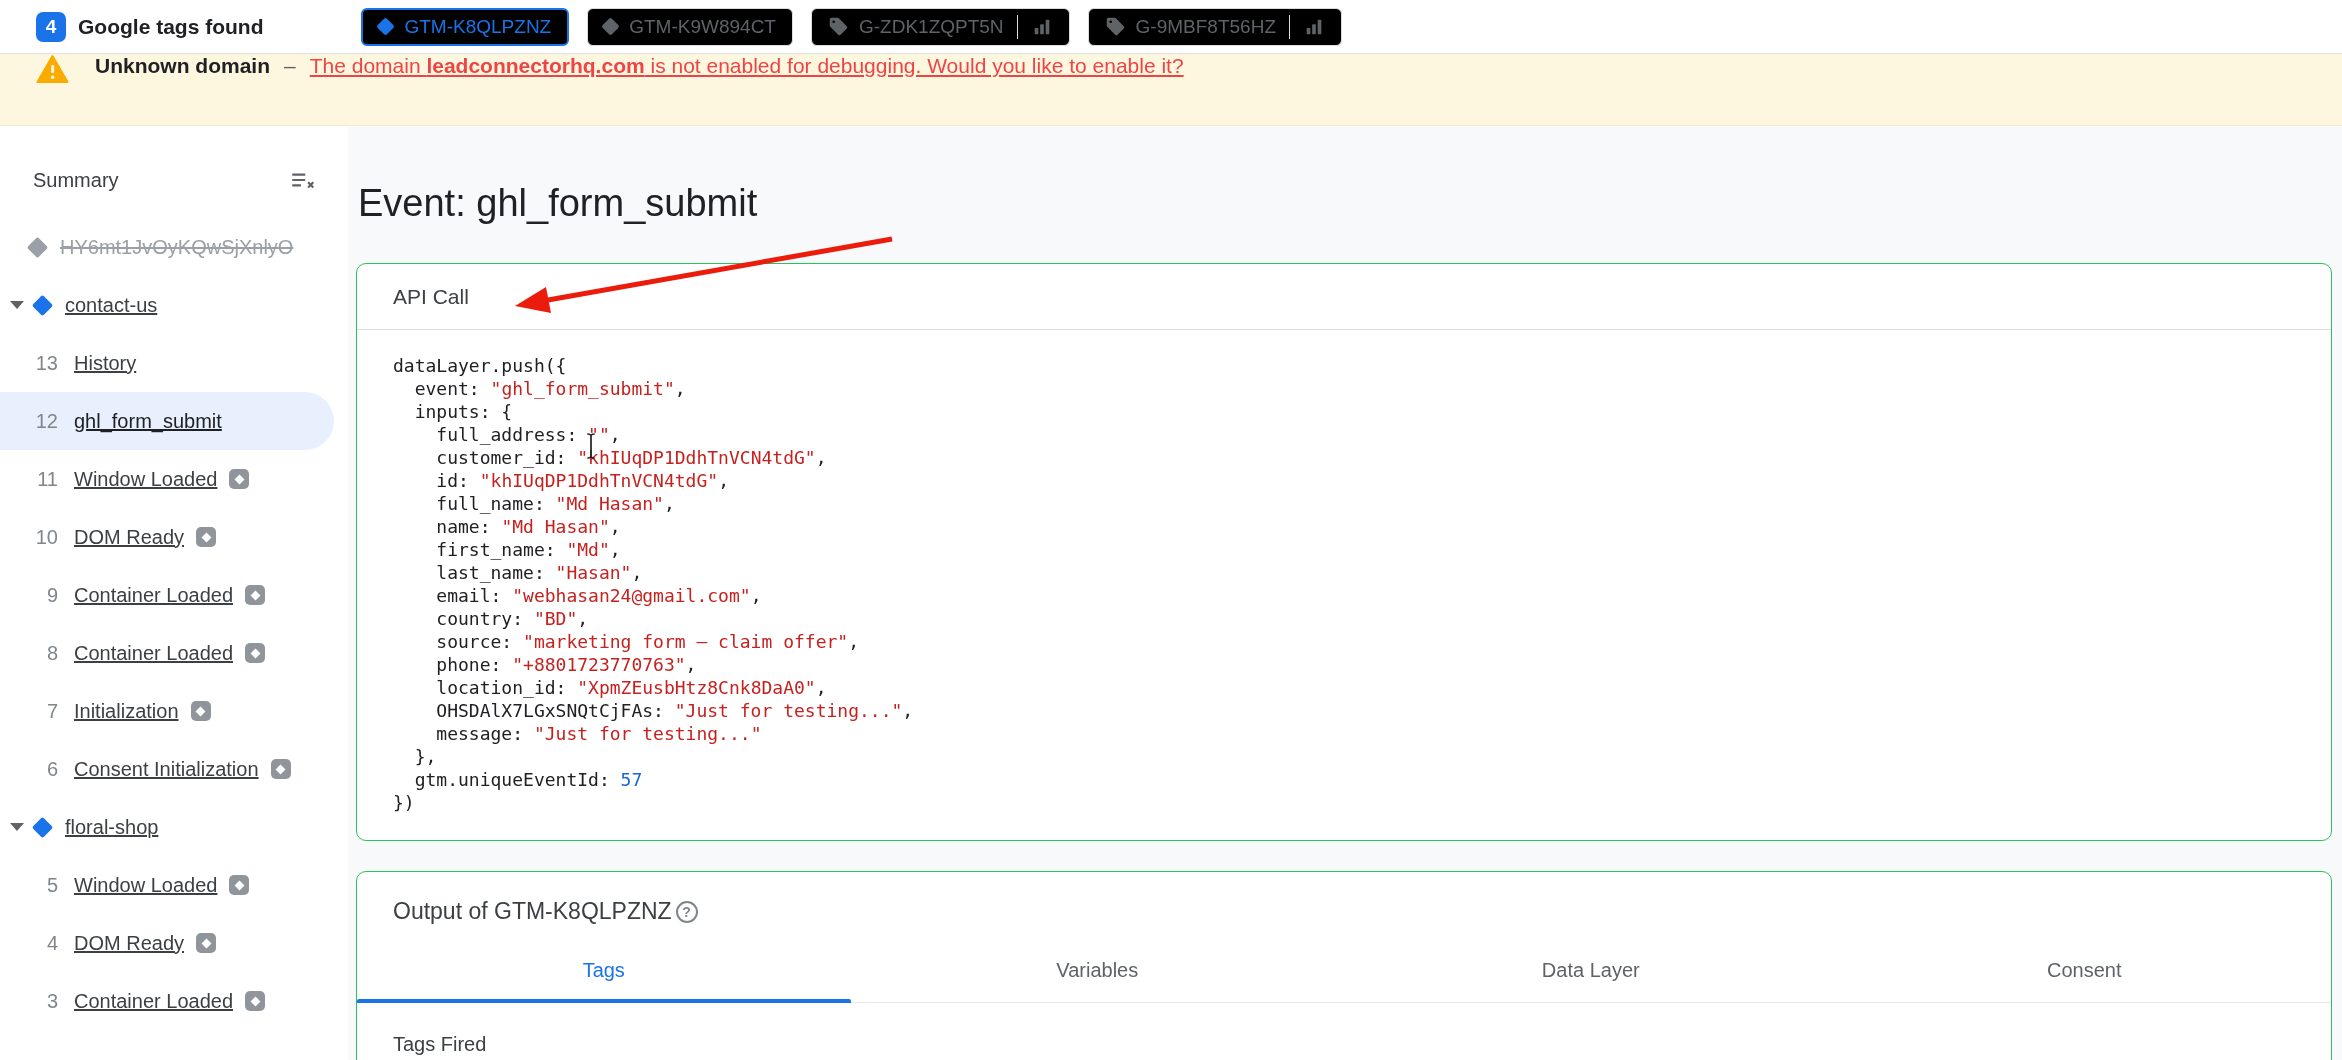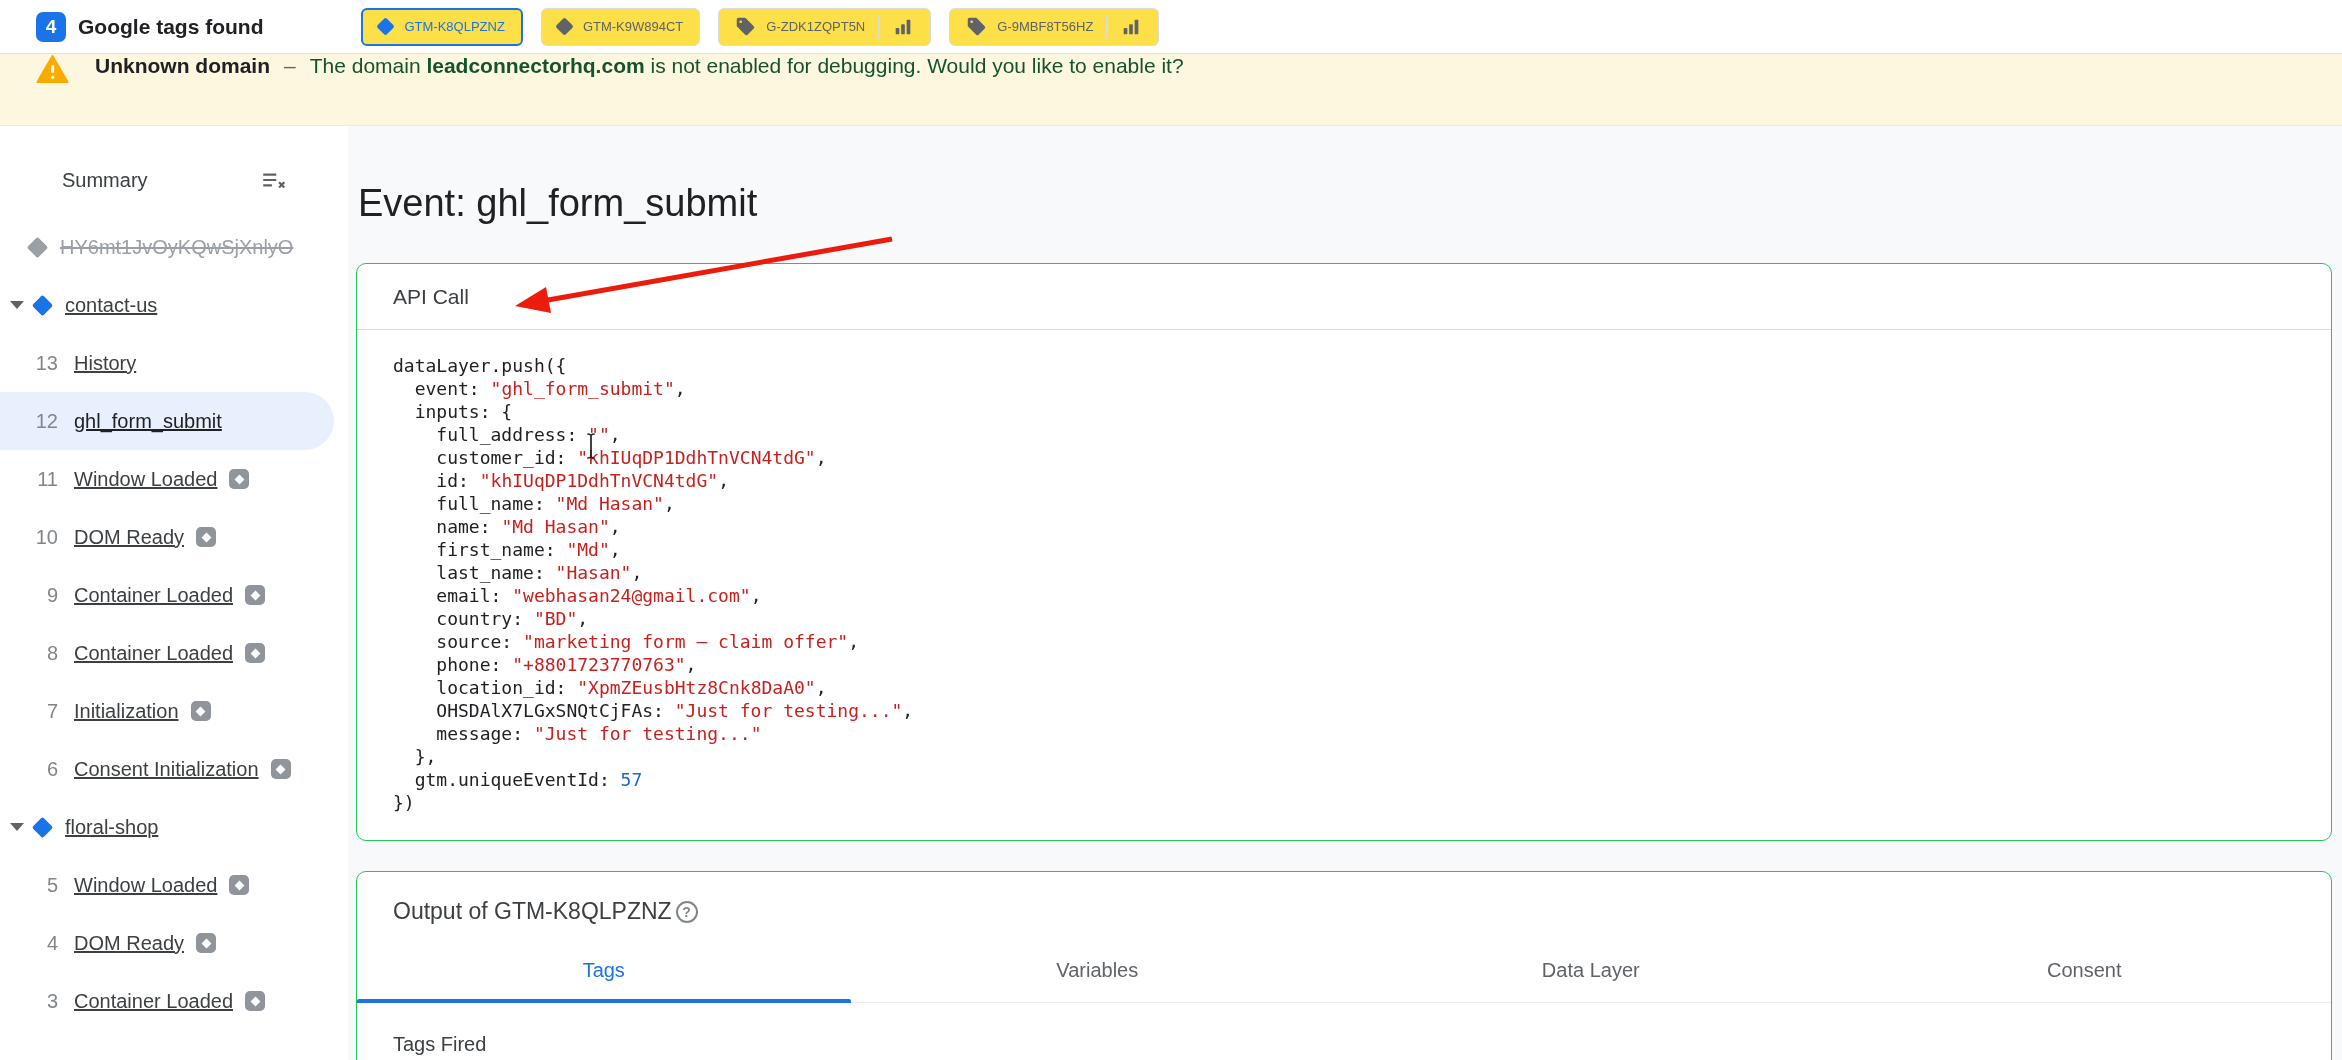--- a/index.html
+++ b/index.html
@@ -33,22 +33,22 @@
     font-size: 21px; font-weight: 700; color: #202124;
     white-space: nowrap;
   }
   .chips { display: flex; align-items: center; gap: 18px; margin-left: 98px; }
   .chip {
     height: 38px;
     display: flex; align-items: center;
     padding: 0 16px;
     border: 1px solid #dadce0;
     border-radius: 6px;
-    background: #fde047;
-    font-size: 13px; font-weight: 500; color: #5f6368;
+    background: #000000;
+    font-size: 19px; font-weight: 500; color: #5f6368;
     cursor: pointer; white-space: nowrap;
   }
   .chip.chip-active { border: 2px solid #1a73e8; color: #1a73e8; }
   .chip .diamond {
     width: 13px; height: 13px; border-radius: 2px;
     transform: rotate(45deg);
     background: #5f6368; margin-right: 12px; flex: none;
   }
   .chip.chip-active .diamond { background: #1a73e8; }
   .chip .ga-tag { display: flex; margin-right: 10px; flex: none; }
@@ -60,37 +60,37 @@
     height: 72px;
     background: #fef7e0;
     display: flex; align-items: flex-start;
     padding-left: 36px;
     border-bottom: 1px solid rgba(0,0,0,0.05);
     font-size: 21px;
   }
   .banner .warn-icon { display: flex; margin-right: 26px; flex: none; }
   .banner .banner-title { font-weight: 700; color: #202124; }
   .banner .banner-dash { color: #5f6368; margin: 0 14px; }
-  .banner .banner-msg { color: #14532d; }
+  .banner .banner-msg { color: #ef4444; text-decoration: underline; }
   .banner .banner-msg b { font-weight: 700; }
 
   
   .content { display: flex; height: 934px; }
 
   
   .sidebar {
     width: 348px; flex: none;
     background: #ffffff;
     padding-top: 28px;
     overflow: hidden;
   }
   .summary-row {
     height: 52px;
     display: flex; align-items: center; justify-content: space-between;
-    padding: 0 62px;
+    padding: 0 33px;
     cursor: pointer;
     gap: 45px;
   }
   .summary-label { font-size: 20px; color: #3c4043; }
   .clear-icon { display: flex; cursor: pointer; }
 
   .side-list { margin-top: 12px; }
   .side-row {
     height: 58px;
     display: flex; align-items: center;

